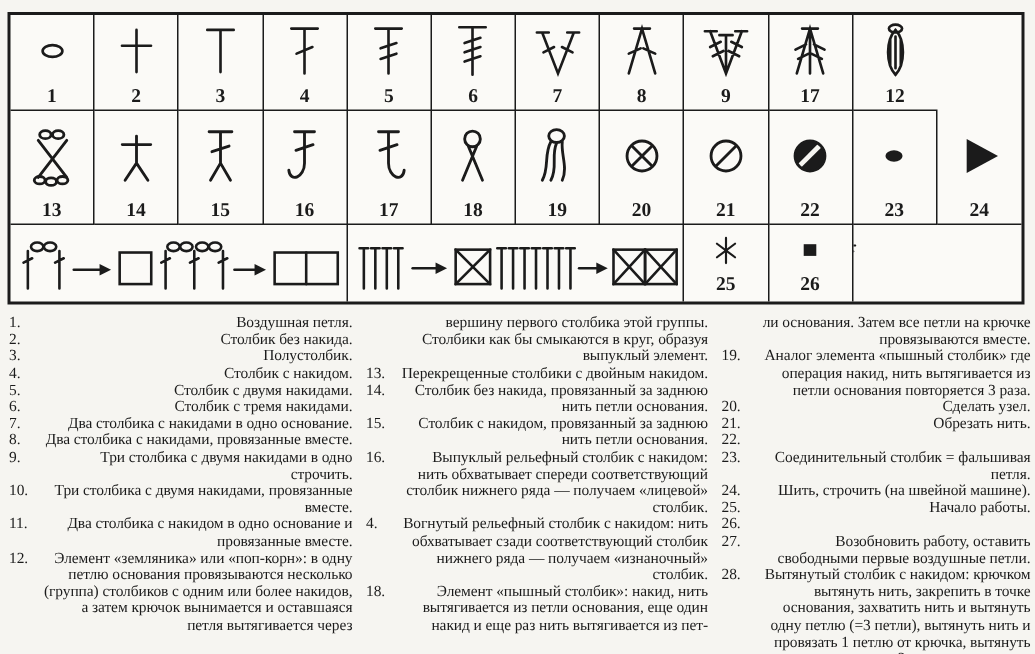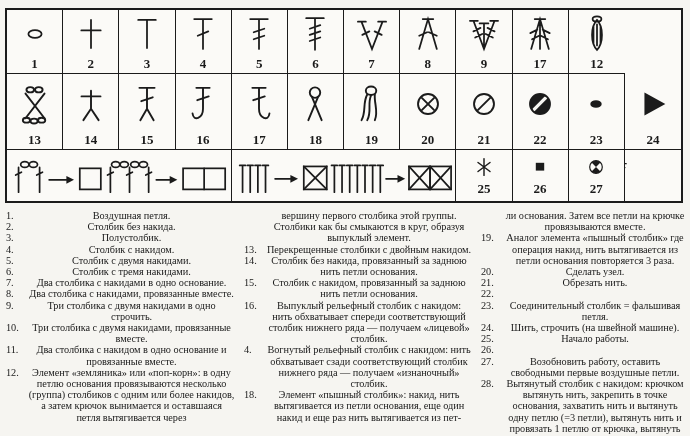--- a/index.html
+++ b/index.html
@@ -40,21 +40,21 @@
     position:absolute;left:6px;top:210px;width:681px;
     display:flex;gap:9px;
     font-size:10.3px;line-height:11.2px;letter-spacing:-0.05px;
   }
   .lcol{flex:0 0 auto;}
   .lcol-0{width:229px;}
   .lcol-1{width:228px;}
   .lcol-2{width:206px;}
   .litem{display:flex;}
   .lnum{flex:0 0 22px;}
-  .ltext{flex:1;text-align:center;}
+  .ltext{flex:1;text-align:right;}
 </style>
 </head>
 <body>
 
 <div class="sheet">
   <div class="symbol-table" id="symbolTable">
       <div class="trow hb r1">
         <div class="cell">
           <span class="icon-box">
             <svg width="38" height="44" viewBox="0 0 40 50" xmlns="http://www.w3.org/2000/svg">
@@ -306,29 +306,20 @@
           <div class="num">25</div>
         </div>
         <div class="cell">
           <span class="icon-box" style="flex: 0 0 auto;">
             <svg width="26" height="30" viewBox="0 0 40 50" xmlns="http://www.w3.org/2000/svg">
               <rect x="13" y="18" width="14" height="13" fill="#1b1b1b" stroke="none"></rect>
             </svg>
           </span>
           <div class="num">26</div>
         </div>
-        <div class="cell">
-          <span class="icon-box" style="flex: 0 0 auto;">
-            <svg width="26" height="30" viewBox="0 0 40 50" xmlns="http://www.w3.org/2000/svg">
-              <circle cx="20" cy="25" r="10.5" stroke="#1b1b1b" stroke-width="2" fill="none" stroke-linecap="round"></circle>
-              <path d="M20 25 L12.6 17.6 A10.5 10.5 0 0 1 27.4 17.6 Z M20 25 L27.4 32.4 A10.5 10.5 0 0 1 12.6 32.4 Z" fill="#1b1b1b" stroke="none"></path>
-            </svg>
-          </span>
-          <div class="num">27</div>
-        </div>
         <div class="cell c-right">
           <span class="icon-box" style="flex: 0 0 auto;">
             <svg width="26" height="44" viewBox="0 0 40 50" xmlns="http://www.w3.org/2000/svg">
               <path d="M12 6 H28 M20 6 V22 M14 17 L26 12 M20 27 V45" stroke="#1b1b1b" stroke-width="2" fill="none" stroke-linecap="round"></path>
             </svg>
           </span>
           <div class="num">28</div>
         </div>
       </div>
     </div>

